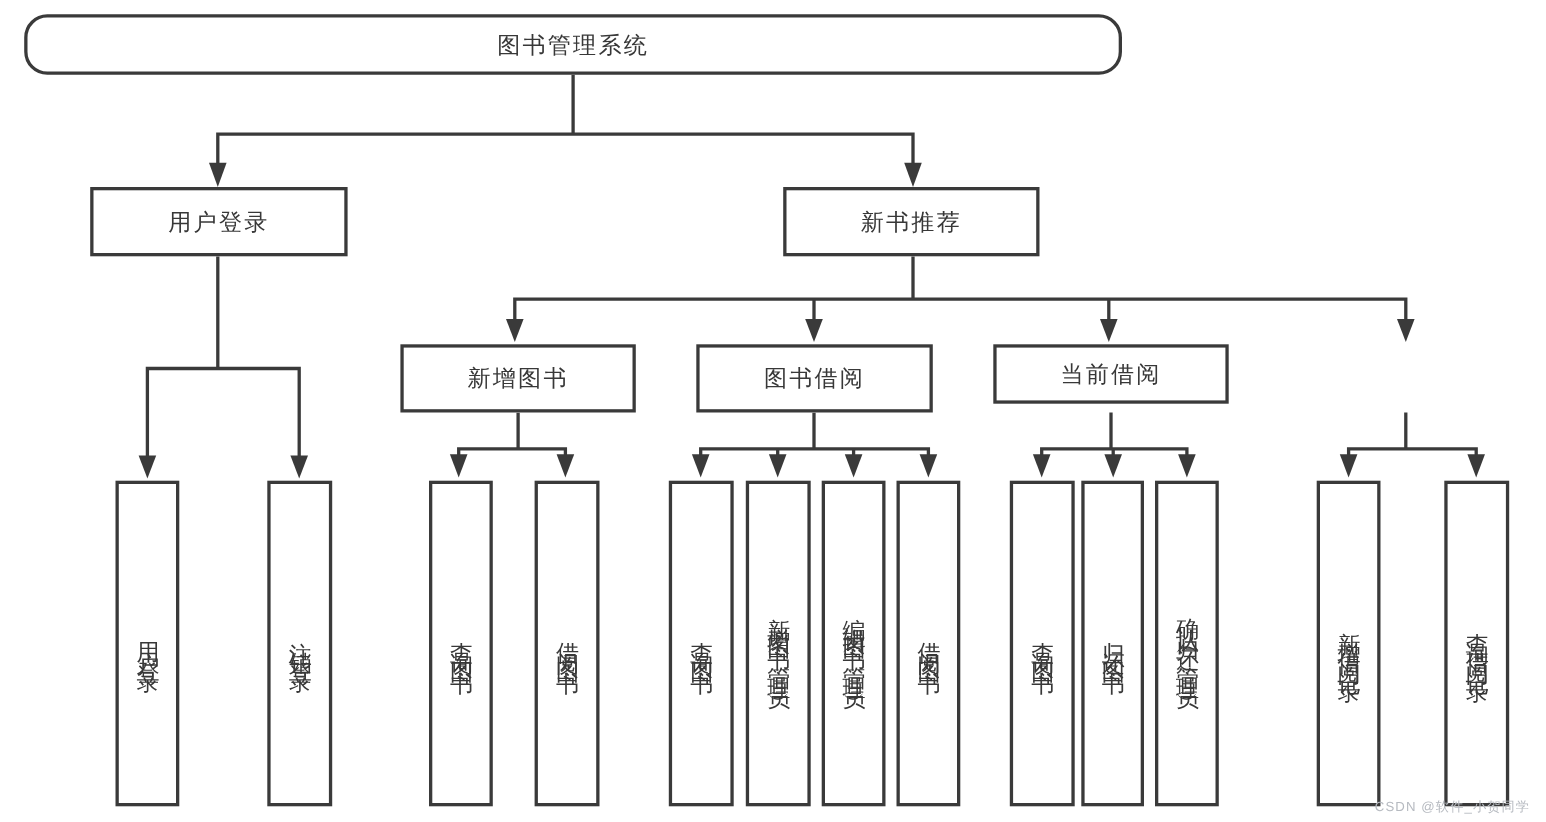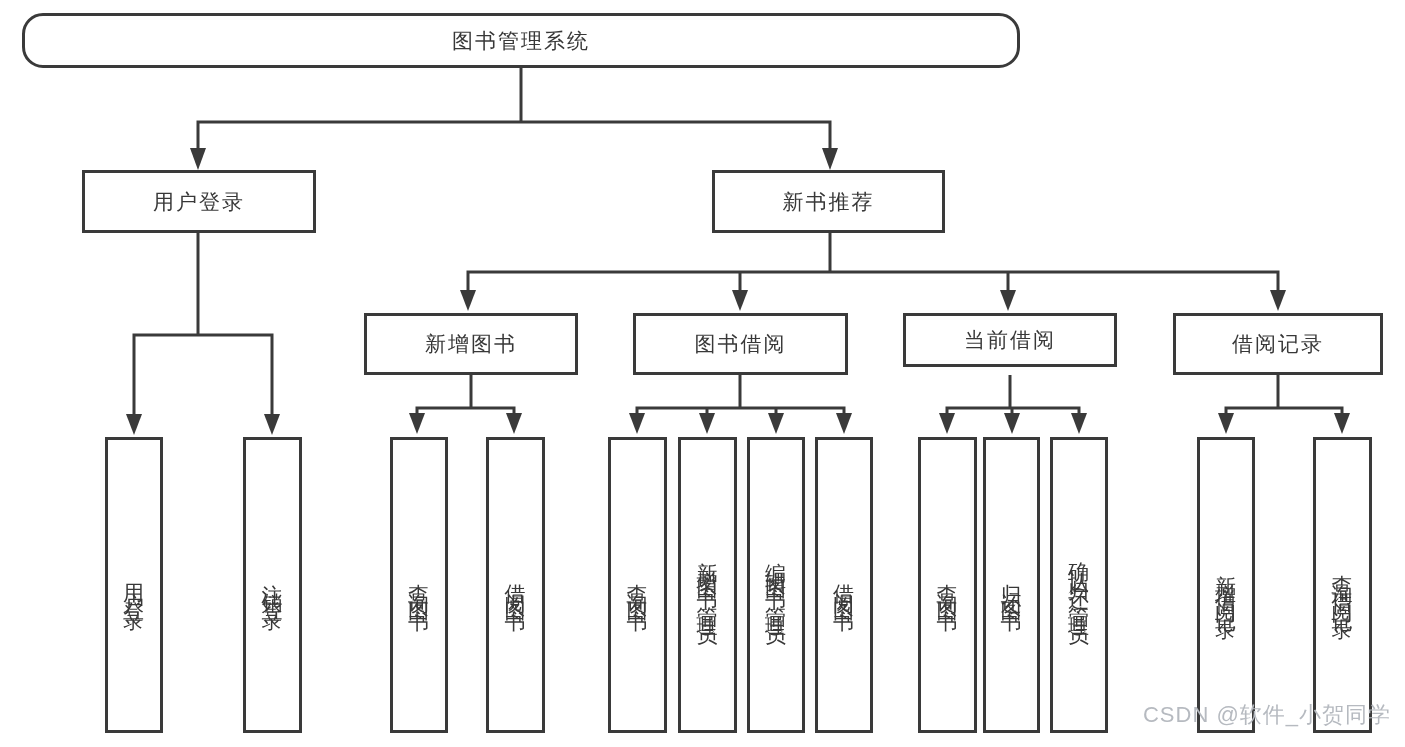--- a/index.html
+++ b/index.html
@@ -52,22 +52,22 @@
   .l-bb-edit    {left:747px; width:58px;}
   .l-bb-borrow  {left:815px; width:58px;}
   .l-cb-query   {left:918px; width:59px;}
   .l-cb-return  {left:983px; width:57px;}
   .l-cb-confirm {left:1050px;width:58px;}
   .l-br-add     {left:1197px;width:58px;}
   .l-br-query   {left:1313px;width:59px;}
 
   .watermark{
     position:absolute;
-    right:14px;bottom:17px;
-    font-size:22px;
+    right:14px;bottom:5px;
+    font-size:12px;
     color:var(--watermark,#b6bac0);
     letter-spacing:1px;
     white-space:nowrap;
   }
 </style>
 </head>
 <body>
 
 <div class="canvas">
 
@@ -132,23 +132,20 @@
 
   <div class="node n-new-book">
     <span>新增图书</span>
   </div>
   <div class="node n-book-borrow">
     <span>图书借阅</span>
   </div>
   <div class="node n-current-borrow">
     <span>当前借阅</span>
   </div>
-  <div class="node n-borrow-record">
-    <span>借阅记录</span>
-  </div>
 
   <div class="node leaf l-user-login">
     <span>用户登录</span>
   </div>
   <div class="node leaf l-logout">
     <span>注销登录</span>
   </div>
 
   <div class="node leaf l-nb-query">
     <span>查询图书</span>

